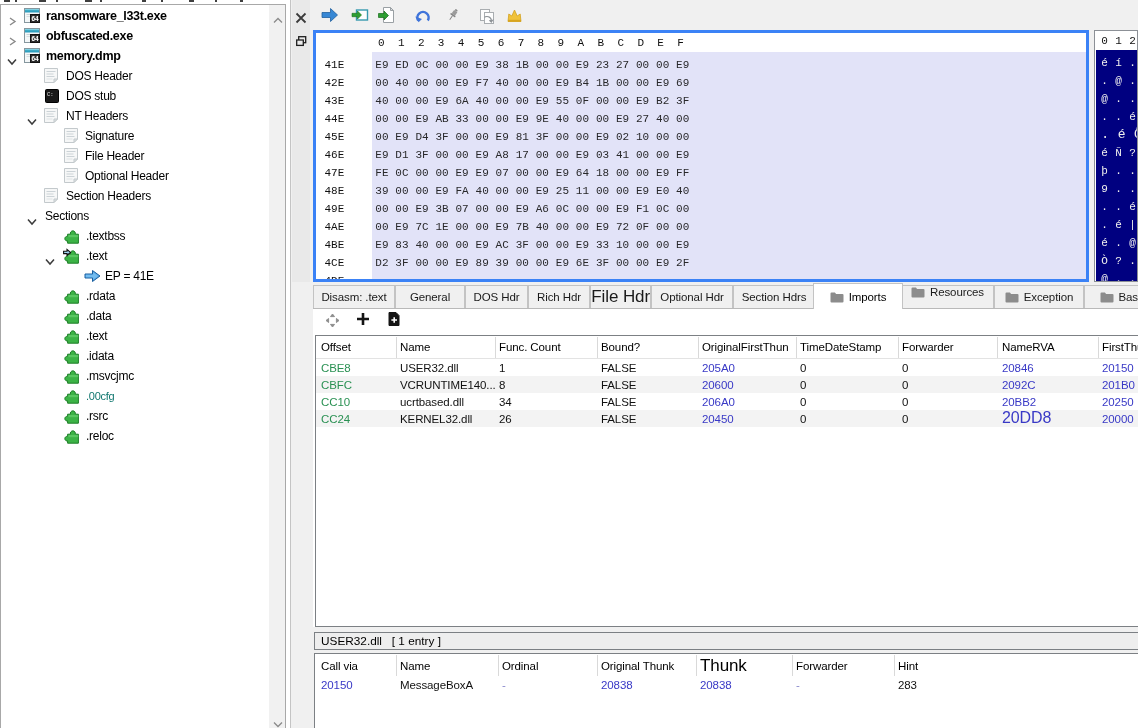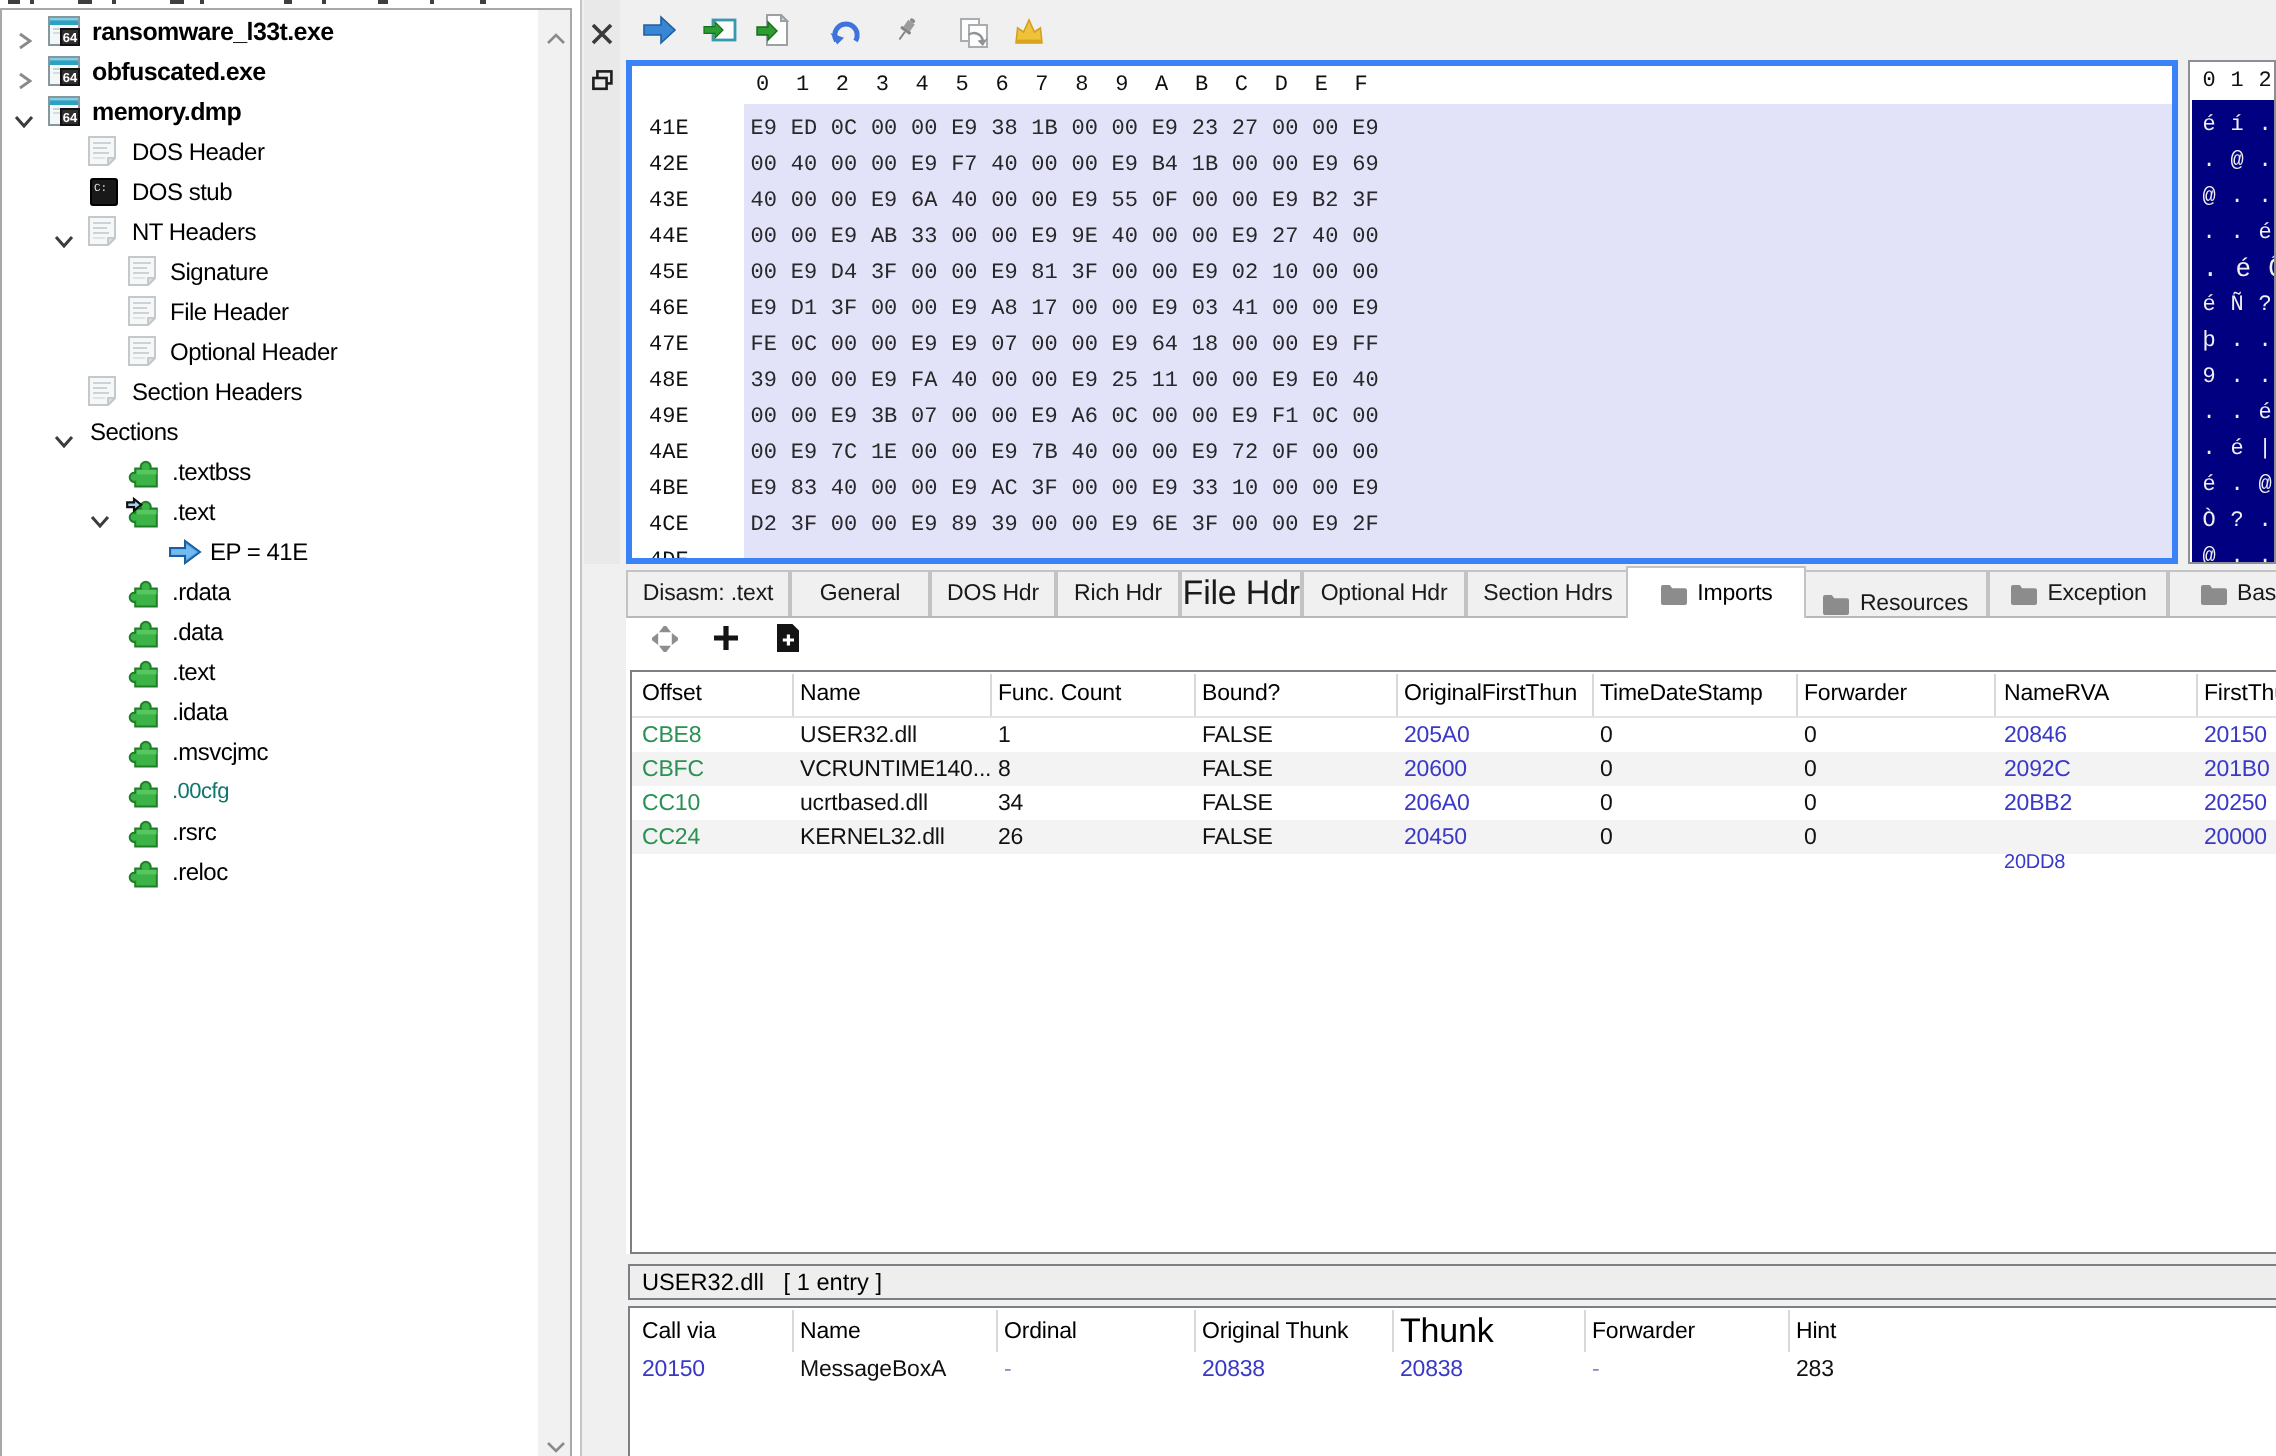--- a/index.html
+++ b/index.html
@@ -311,21 +311,21 @@
     <div style="display:flex;align-items:center;justify-content:center;height:100%;font-size:11.5px;letter-spacing:-0.1px;color:#1a1a1a;gap:5px;overflow:hidden;white-space:nowrap">
       <span>Optional Hdr</span>
     </div>
   </div>
 <div class="ab" style="left:733px;top:285px;width:82px;height:23px;background:#f0f0f0;border:1px solid #c3c3c3;border-bottom:none;">
     <div style="display:flex;align-items:center;justify-content:center;height:100%;font-size:11.5px;letter-spacing:-0.1px;color:#1a1a1a;gap:5px;overflow:hidden;white-space:nowrap">
       <span>Section Hdrs</span>
     </div>
   </div>
 <div class="ab" style="left:901px;top:285px;width:93px;height:23px;background:#f0f0f0;border:1px solid #c3c3c3;border-bottom:none;">
-    <div style="display:flex;align-items:flex-end;justify-content:center;height:100%;font-size:11.5px;letter-spacing:-0.1px;color:#1a1a1a;gap:5px;overflow:hidden;white-space:nowrap">
+    <div style="display:flex;align-items:flex-start;justify-content:center;height:100%;font-size:11.5px;letter-spacing:-0.1px;color:#1a1a1a;gap:5px;overflow:hidden;white-space:nowrap">
       <svg width="14" height="12" viewBox="0 0 14 12" style="">
         <path d="M0.5 2.5 a1 1 0 0 1 1 -1 h3.4 l1.2 1.6 h6.4 a1 1 0 0 1 1 1 v6.4 a1 1 0 0 1 -1 1 h-11 a1 1 0 0 1 -1 -1 z" fill="#8c8c8c"></path>
       </svg>
       <span>Resources</span>
     </div>
   </div>
 <div class="ab" style="left:994px;top:285px;width:90px;height:23px;background:#f0f0f0;border:1px solid #c3c3c3;border-bottom:none;">
     <div style="display:flex;align-items:center;justify-content:center;height:100%;font-size:11.5px;letter-spacing:-0.1px;color:#1a1a1a;gap:5px;overflow:hidden;white-space:nowrap">
       <svg width="14" height="12" viewBox="0 0 14 12" style="">
         <path d="M0.5 2.5 a1 1 0 0 1 1 -1 h3.4 l1.2 1.6 h6.4 a1 1 0 0 1 1 1 v6.4 a1 1 0 0 1 -1 1 h-11 a1 1 0 0 1 -1 -1 z" fill="#8c8c8c"></path>
@@ -413,21 +413,21 @@
 <div class="ab lbl" style="left:586px;top:57.5px;height:17px;line-height:17px;font-size:11.5px;letter-spacing:-0.1px;color:#111">0</div>
 <div class="ab lbl" style="left:686px;top:57.5px;height:17px;line-height:17px;font-size:11.5px;letter-spacing:-0.1px;color:#3939c6">20BB2</div>
 <div class="ab lbl" style="left:786px;top:57.5px;height:17px;line-height:17px;font-size:11.5px;letter-spacing:-0.1px;color:#3939c6">20250</div>
 <div class="ab lbl" style="left:5px;top:74.5px;height:17px;line-height:17px;font-size:11.5px;letter-spacing:-0.1px;color:#2a9153">CC24</div>
 <div class="ab lbl" style="left:84px;top:74.5px;height:17px;line-height:17px;font-size:11.5px;letter-spacing:-0.1px;color:#111">KERNEL32.dll</div>
 <div class="ab lbl" style="left:183px;top:74.5px;height:17px;line-height:17px;font-size:11.5px;letter-spacing:-0.1px;color:#111">26</div>
 <div class="ab lbl" style="left:285px;top:74.5px;height:17px;line-height:17px;font-size:11.5px;letter-spacing:-0.1px;color:#111">FALSE</div>
 <div class="ab lbl" style="left:386px;top:74.5px;height:17px;line-height:17px;font-size:11.5px;letter-spacing:-0.1px;color:#3939c6">20450</div>
 <div class="ab lbl" style="left:484px;top:74.5px;height:17px;line-height:17px;font-size:11.5px;letter-spacing:-0.1px;color:#111">0</div>
 <div class="ab lbl" style="left:586px;top:74.5px;height:17px;line-height:17px;font-size:11.5px;letter-spacing:-0.1px;color:#111">0</div>
-<div class="ab lbl" style="left:686px;top:87px;height:17px;line-height:17px;font-size:10px;letter-spacing:-0.1px;color:#3939c6">20DD8</div>
+<div class="ab lbl" style="left:686px;top:73px;height:17px;line-height:17px;font-size:16px;letter-spacing:-0.1px;color:#3939c6">20DD8</div>
 <div class="ab lbl" style="left:786px;top:74.5px;height:17px;line-height:17px;font-size:11.5px;letter-spacing:-0.1px;color:#3939c6">20000</div>
 </div>
 <div class="ab" style="left:314px;top:632px;width:824px;height:18px;background:#eeeeee;border:1px solid #7c8084;border-right:none"></div>
 <div class="ab lbl" style="left:321px;top:633px;height:16px;line-height:16px;font-size:11.8px;color:#000">USER32.dll&nbsp;&nbsp; [ 1 entry ]</div>
 <div class="ab" style="left:314px;top:653px;width:824px;height:75px;background:#fff;border:1px solid #7c8084;border-right:none;border-bottom:none;overflow:hidden">
 <div class="ab" style="left:80.5px;top:1px;width:1px;height:21px;background:#d9d9d9"></div>
 <div class="ab" style="left:182.5px;top:1px;width:1px;height:21px;background:#d9d9d9"></div>
 <div class="ab" style="left:281.5px;top:1px;width:1px;height:21px;background:#d9d9d9"></div>
 <div class="ab" style="left:380.5px;top:1px;width:1px;height:21px;background:#d9d9d9"></div>
 <div class="ab" style="left:476.5px;top:1px;width:1px;height:21px;background:#d9d9d9"></div>

